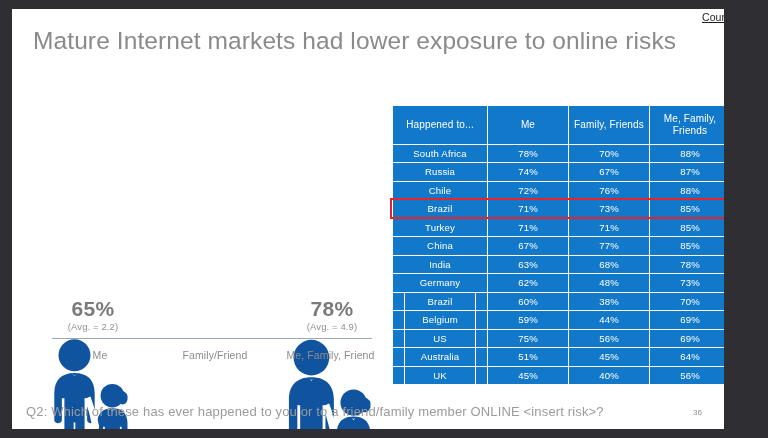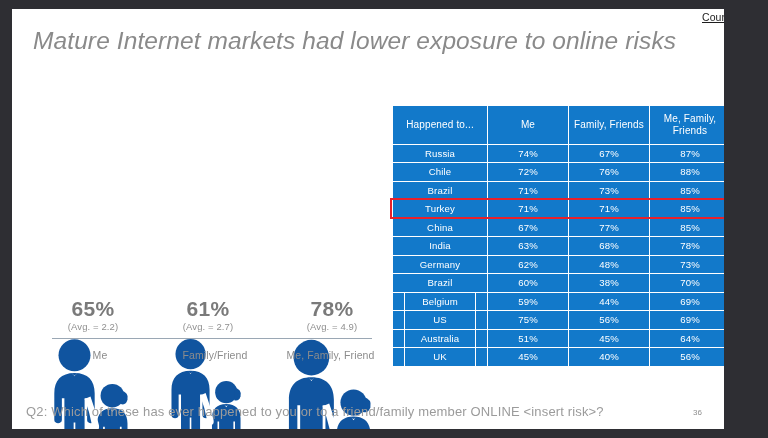--- a/index.html
+++ b/index.html
@@ -34,21 +34,20 @@
   
   #title{
     position:absolute;
     left:21px; top:16px;
     width:660px;
     font-size:24.5px;
     line-height:1.32;
     color:#8a8a8a;
     font-weight:400;
     letter-spacing:.1px;
-    font-style:italic;
   }
   
   #chart{
     position:absolute;
     left:18px; top:120px;
     width:355px; height:250px;
   }
   .group{
     position:absolute;
     bottom:44px;
@@ -177,38 +176,20 @@
             <circle cx="86" cy="72" r="14"></circle>
             <path d="M96 66 q10 2 8 11 q-2 7 -8 5 z"></path>
             <path d="M86 87 c-12 0 -18 7 -18 18 l0 22 c0 4 7 4 7 0 l0 -18 l2 0 l0 45 c0 5 8 5 8 0 l0 -26 l2 0 l0 26 c0 5 8 5 8 0 l0 -45 l2 0 l0 18 c0 4 7 4 7 0 l0 -22 c0 -11 -6 -18 -18 -18 z"></path>
             <path d="M83 87 q3 5 6 0 l-3 4 z" fill="#ffffff"></path>
             <path d="M60 73 q6 16 10 34 q1 6 -3 6 q-4 0 -5 -5 q-3 -17 -9 -32 z" fill="#ffffff"></path>
           </g>
         </svg>
       </div>
     </div>
 
-    <div class="group" style="left:128px;">
-      <div class="g-pct">61%</div>
-      <div class="g-avg">(Avg. = 2.7)</div>
-      <div class="figs">
-        <svg class="figsvg" width="100" height="116" viewBox="0 0 126 146" aria-hidden="true">
-          <g fill="#10549f">
-            <circle cx="41" cy="24" r="19"></circle>
-            <path d="M41 45 c-16 0 -24 9 -24 24 l0 32 c0 5 9 5 9 0 l0 -26 l3 0 l0 67 c0 6 11 6 11 0 l0 -38 l2 0 l0 38 c0 6 11 6 11 0 l0 -67 l3 0 l0 26 c0 5 9 5 9 0 l0 -32 c0 -15 -8 -24 -24 -24 z"></path>
-            <path d="M38 45 q3 6 6 0 l-3 4 z" fill="#ffffff"></path>
-            <circle cx="86" cy="72" r="14"></circle>
-            <path d="M96 66 q10 2 8 11 q-2 7 -8 5 z"></path>
-            <path d="M86 87 c-12 0 -18 7 -18 18 l0 22 c0 4 7 4 7 0 l0 -18 l2 0 l0 45 c0 5 8 5 8 0 l0 -26 l2 0 l0 26 c0 5 8 5 8 0 l0 -45 l2 0 l0 18 c0 4 7 4 7 0 l0 -22 c0 -11 -6 -18 -18 -18 z"></path>
-            <path d="M83 87 q3 5 6 0 l-3 4 z" fill="#ffffff"></path>
-            <path d="M60 73 q6 16 10 34 q1 6 -3 6 q-4 0 -5 -5 q-3 -17 -9 -32 z" fill="#ffffff"></path>
-          </g>
-        </svg>
-      </div>
-    </div>
 
     <div class="group" style="left:243px;">
       <div class="g-pct">78%</div>
       <div class="g-avg">(Avg. = 4.9)</div>
       <div class="figs">
         <svg class="figsvg" width="118" height="137" viewBox="0 0 126 146" aria-hidden="true">
           <g fill="#10549f">
             <circle cx="41" cy="24" r="19"></circle>
             <path d="M41 45 c-16 0 -24 9 -24 24 l0 32 c0 5 9 5 9 0 l0 -26 l3 0 l0 67 c0 6 11 6 11 0 l0 -38 l2 0 l0 38 c0 6 11 6 11 0 l0 -67 l3 0 l0 26 c0 5 9 5 9 0 l0 -32 c0 -15 -8 -24 -24 -24 z"></path>
             <path d="M38 45 q3 6 6 0 l-3 4 z" fill="#ffffff"></path>
@@ -240,20 +221,26 @@
       <thead>
         <tr>
           <th>Happened to...</th>
           <th>Me</th>
           <th>Family, Friends</th>
           <th>Me, Family, Friends</th>
         </tr>
       </thead>
       <tbody id="tbody">
           <tr>
+            <td>South Africa</td>
+            <td>78%</td>
+            <td>70%</td>
+            <td>88%</td>
+          </tr>
+          <tr>
             <td>Russia</td>
             <td>74%</td>
             <td>67%</td>
             <td>87%</td>
           </tr>
           <tr>
             <td>Chile</td>
             <td>72%</td>
             <td>76%</td>
             <td>88%</td>

